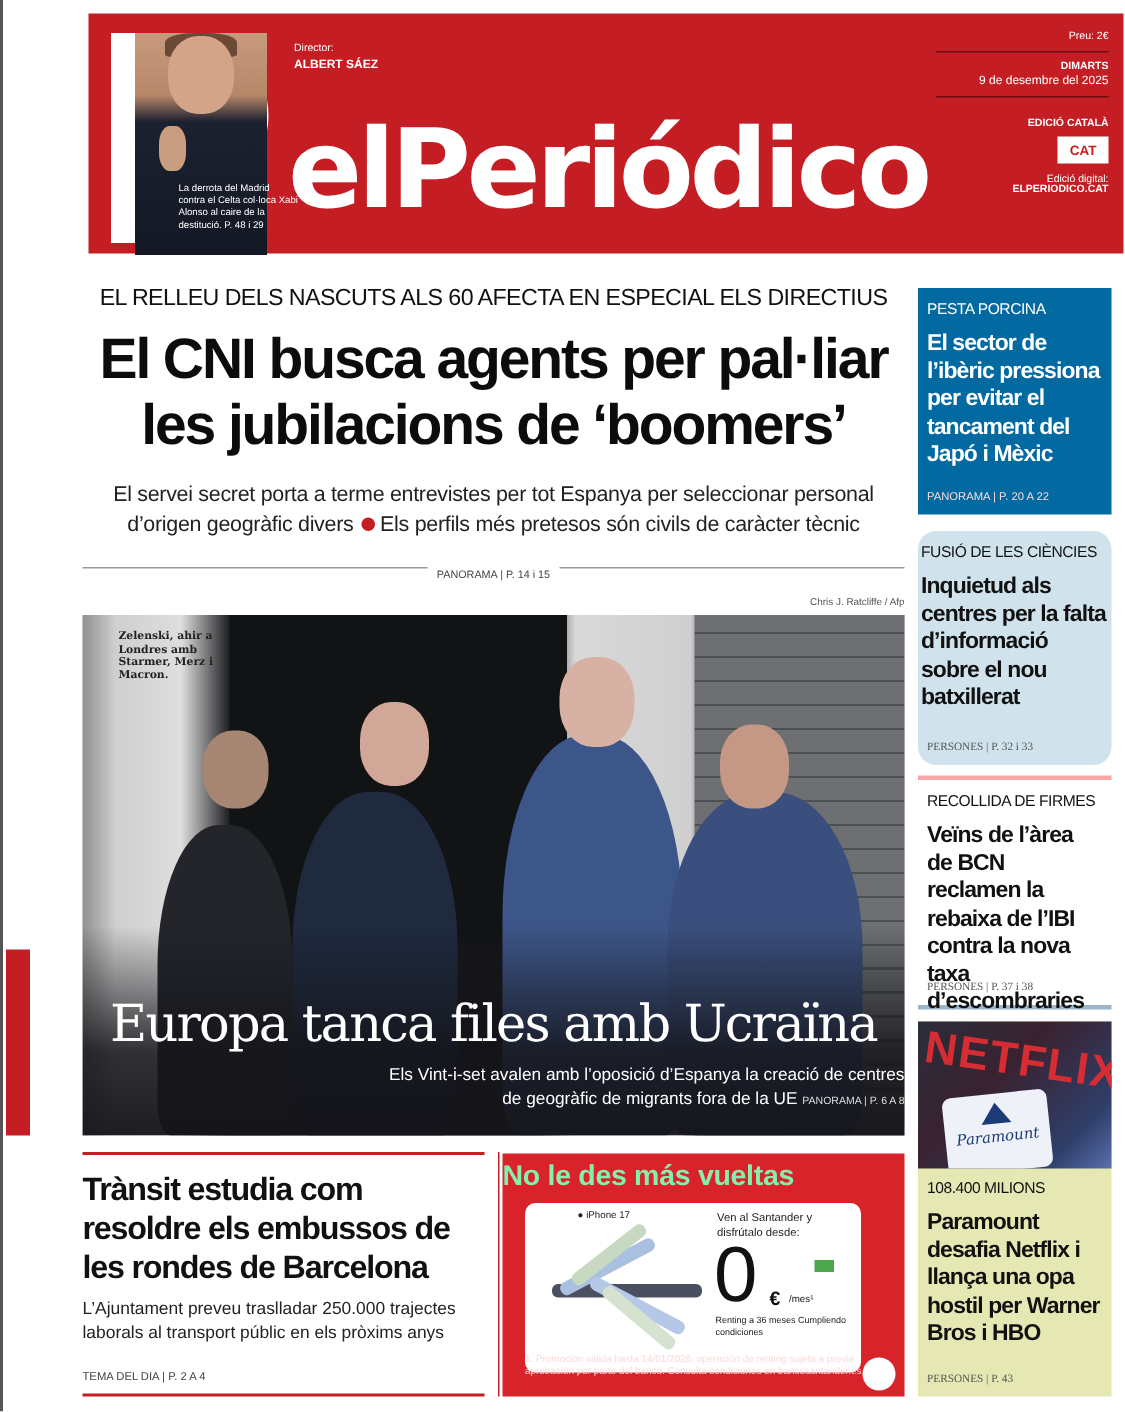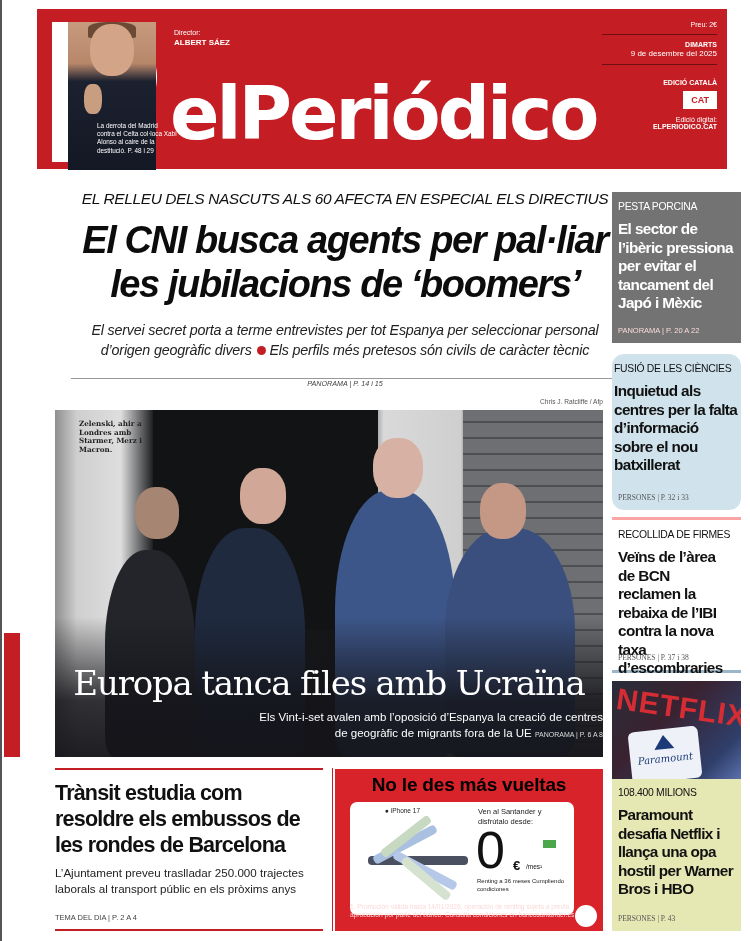--- a/index.html
+++ b/index.html
@@ -3,21 +3,21 @@
 <meta charset="utf-8">
 <style>
   * { box-sizing: border-box; margin: 0; padding: 0; }
   html, body { width: 750px; height: 941px; background: #ffffff; overflow: hidden; }
   body { position: relative; font-family: "Liberation Sans", sans-serif; color: #111; }
 
   .page-edge { position: absolute; left: 0; top: 0; width: 2px; height: 941px; background: #555; }
   .side-tab { position: absolute; left: 4px; top: 633px; width: 16px; height: 124px; background: #c41e24; }
 
   
-  .masthead { position: absolute; left: 37px; top: 9px; width: 690px; height: 160px; background: #c41e24; }
+  .masthead { position: absolute; left: 59px; top: 9px; width: 690px; height: 160px; background: #c41e24; }
   .mast-p { position: absolute; left: 15px; top: 13px; width: 105px; height: 140px; }
   .mast-p .stem { position: absolute; left: 0; top: 0; width: 38px; height: 140px; background: #fff; }
   .mast-p .bowl { position: absolute; left: 0; top: 0; width: 105px; height: 110px; background: #fff; border-radius: 0 55px 55px 0; }
   .mast-photo { position: absolute; left: 16px; top: 0; width: 88px; height: 148px; background: linear-gradient(180deg,#c79a7e 0%,#b8876a 28%,#1c2130 40%,#141824 100%); border-radius: 0 0 0 0; overflow: hidden; }
   .mast-photo .head { position: absolute; left: 22px; top: 2px; width: 44px; height: 52px; border-radius: 45%; background: #d3a487; }
   .mast-photo .hair { position: absolute; left: 20px; top: 0; width: 48px; height: 16px; border-radius: 40% 40% 10% 10%; background: #6b4a35; }
   .mast-photo .hand { position: absolute; left: 16px; top: 62px; width: 18px; height: 30px; border-radius: 40%; background: #c99d80; }
   .mast-caption { position: absolute; left: 60px; top: 113px; width: 80px; font-size: 6.4px; line-height: 8.2px; color: #fff; }
   .mast-director-label { position: absolute; left: 137px; top: 20px; font-size: 7px; color: #fff; }
   .mast-director-name { position: absolute; left: 137px; top: 29px; font-size: 8px; font-weight: bold; color: #fff; }
@@ -26,21 +26,21 @@
   .mast-price { font-size: 7px; }
   .mast-rule { height: 1px; background: #6e0d12; margin: 6px 0; }
   .mast-day { font-size: 7px; font-weight: bold; }
   .mast-date { font-size: 8px; margin-top: 1px; }
   .mast-edition { font-size: 7px; font-weight: bold; margin-top: 14px; }
   .mast-cat { display: inline-block; background: #fff; color: #c41e24; font-size: 9px; font-weight: bold; padding: 4px 8px; margin-top: 5px; }
   .mast-digital-label { font-size: 7px; margin-top: 7px; }
   .mast-digital-url { font-size: 7px; font-weight: bold; }
 
   
-  .lead { position: absolute; left: 71px; top: 190px; width: 548px; text-align: center; font-style: italic; }
+  .lead { position: absolute; left: 55px; top: 190px; width: 548px; text-align: center; }
   .lead-kicker { font-size: 15.5px; letter-spacing: -0.4px; color: #111; }
   .lead-headline { font-size: 38px; font-weight: bold; line-height: 44px; letter-spacing: -1.4px; margin-top: 10px; color: #0c0c0c; }
   .lead-sub { font-size: 14.3px; line-height: 20px; margin-top: 14px; color: #222; letter-spacing: -0.2px; }
   .lead-sub .dot { display: inline-block; width: 9px; height: 9px; border-radius: 50%; background: #c41e24; margin: 0 3px 0 2px; vertical-align: 0px; }
   .lead-ref { position: relative; margin-top: 12px; height: 12px; }
   .lead-ref .rule { position: absolute; left: 0; right: 0; top: 6px; height: 1px; background: #999; }
   .lead-ref .label { position: relative; display: inline-block; background: #fff; padding: 0 6px; font-size: 7.2px; color: #444; }
   .photo-credit { position: absolute; right: 147px; top: 398px; font-size: 6.6px; color: #555; }
 
   
@@ -58,21 +58,21 @@
   .p3-head { left: 318px; top: 28px; width: 50px; height: 60px; border-radius: 45%; background: #d7b2a4; }
   .p4-body { left: 390px; top: 118px; width: 130px; height: 229px; background: #3a4f7d; }
   .p4-head { left: 425px; top: 73px; width: 46px; height: 56px; border-radius: 45%; background: #c59886; }
   .photo-caption { position: absolute; left: 24px; top: 10px; width: 70px; font-family: "DejaVu Serif", serif; font-weight: bold; font-size: 7.2px; line-height: 8.7px; color: #222; }
   .photo-title { position: absolute; left: 0; right: 0; top: 253px; text-align: center; font-family: "DejaVu Serif", serif; font-size: 34px; color: #fff; letter-spacing: -1.2px; }
   .photo-sub { position: absolute; left: 0; right: 0; top: 299px; text-align: right; font-size: 11.5px; line-height: 16px; color: #fff; }
   .photo-sub .ref { font-size: 7px; color: #ddd; }
 
   
   .rcol { position: absolute; left: 612px; width: 129px; }
-  .rbox-red { top: 192px; height: 151px; background: #737373; color: #fff; padding: 9px 6px; }
+  .rbox-red { top: 192px; height: 151px; background: #0369a1; color: #fff; padding: 9px 6px; }
   .rbox-blue { top: 354px; height: 156px; background: #d0e3ec; color: #111; padding: 9px 2px; border-radius: 12px; }
   .rbox-plain { top: 517px; height: 156px; background: #fff; color: #111; padding: 9px 6px; border-top: 3px solid #fca5a5; border-bottom: 3px solid #9ab6c8; }
   .rbox-green { top: 681px; height: 250px; background: #e6e8b4; color: #111; }
   .rcol .kicker { font-size: 10.4px; letter-spacing: -0.3px; }
   .rcol .title { font-size: 15.3px; font-weight: bold; line-height: 18.5px; letter-spacing: -0.6px; margin-top: 8px; }
   .rcol .ref { font-size: 7.5px; position: absolute; left: 6px; bottom: 8px; }
   .rbox-red .ref { color: #fbdada; margin-top: 32px; }
   .rbox-blue .ref, .rbox-plain .ref, .rbox-green .ref { color: #555; font-family: Liberation Serif, serif; }
   .netflix-img { position: relative; height: 98px; background: linear-gradient(135deg,#2a2d3a 0%,#3a2230 40%,#2f3f6a 80%,#5a6fae 100%); overflow: hidden; }
   .netflix-text { position: absolute; left: 4px; top: 10px; font-size: 30px; font-weight: bold; color: #d62d34; letter-spacing: 1px; transform: rotate(8deg); }
@@ -83,21 +83,21 @@
 
   
   .bot-left { position: absolute; left: 55px; top: 768px; width: 268px; height: 163px; border-top: 2px solid #c41e24; border-bottom: 2px solid #c41e24; padding-top: 10px; }
   .bot-left .title { font-size: 21.5px; font-weight: bold; line-height: 26px; letter-spacing: -0.8px; }
   .bot-left .sub { font-size: 11.6px; line-height: 16px; margin-top: 7px; color: #222; }
   .bot-left .ref { font-size: 7.5px; color: #444; position: absolute; bottom: 7px; left: 0; }
   .bot-divider { position: absolute; left: 332px; top: 768px; width: 1px; height: 163px; background: #c41e24; }
 
   
   .ad { position: absolute; left: 335px; top: 769px; width: 268px; height: 162px; background: #d8232a; overflow: hidden; }
-  .ad-headline { position: absolute; left: 0; right: 0; top: 5px; text-align: center; font-size: 19px; font-weight: bold; color: #000000; letter-spacing: -0.2px; }
+  .ad-headline { position: absolute; left: 0; right: 0; top: 5px; font-size: 19px; font-weight: bold; color: #86efac; letter-spacing: -0.2px; }
   .ad-card { position: absolute; left: 15px; top: 33px; width: 224px; height: 113px; background: #fff; border-radius: 7px; }
   .ad-product { position: absolute; left: 35px; top: 5px; font-size: 6.5px; color: #222; }
   .ad-phone { position: absolute; height: 9px; border-radius: 4px; }
   .ad-cta { position: absolute; left: 128px; top: 5px; font-size: 7.5px; line-height: 9.5px; color: #222; }
   .ad-zero { position: absolute; left: 126px; top: 22px; font-size: 52px; color: #111; line-height: 1; }
   .ad-euro { position: absolute; left: 163px; top: 56px; font-size: 13px; font-weight: bold; color: #111; }
   .ad-per { position: absolute; left: 176px; top: 61px; font-size: 6.5px; color: #111; }
   .ad-badge { position: absolute; left: 193px; top: 38px; width: 13px; height: 8px; background: #4ca64c; }
   .ad-terms { position: absolute; left: 127px; top: 76px; font-size: 6px; line-height: 7.5px; color: #222; }
   .ad-legal { position: absolute; left: 15px; top: 134px; width: 230px; font-size: 6.6px; line-height: 8px; color: #fbdada; }

